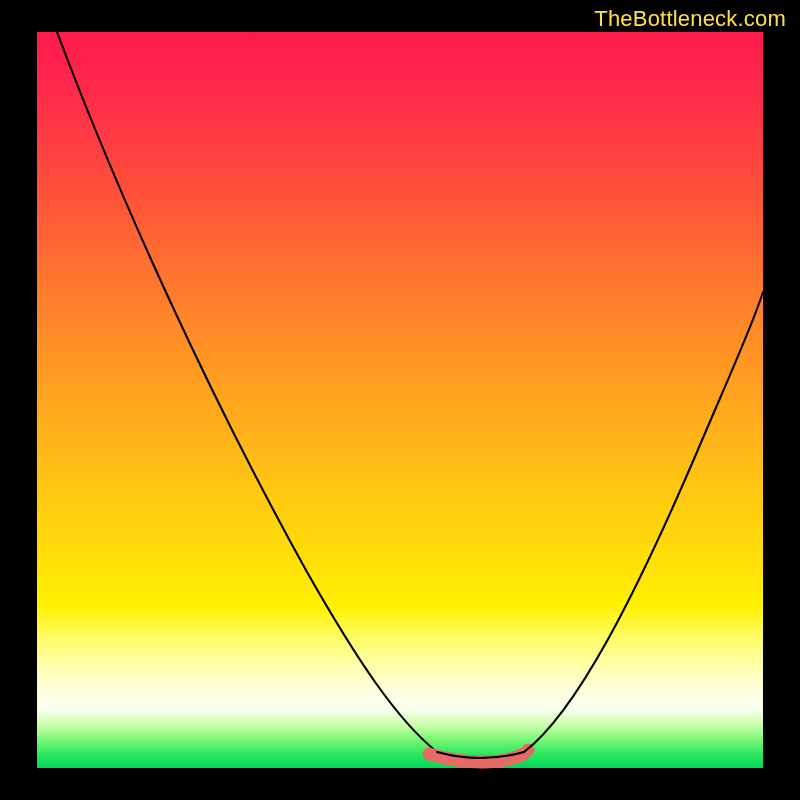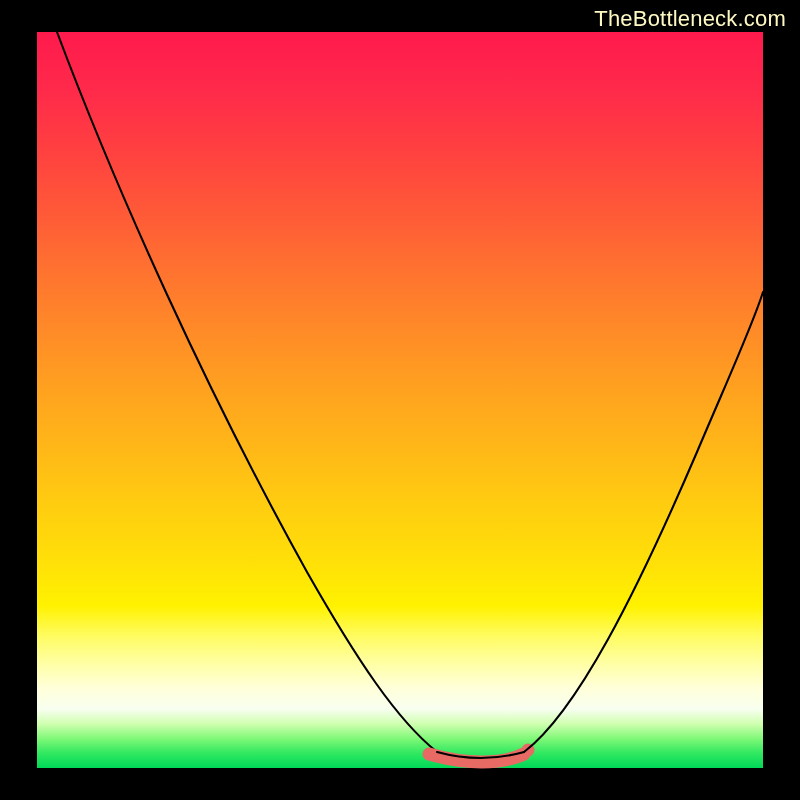--- a/index.html
+++ b/index.html
@@ -46,21 +46,21 @@
       #00d858 100%
     );
   }
   .watermark {
     position: absolute;
     top: 6px;
     right: 14px;
     font-family: Arial, Helvetica, sans-serif;
     font-size: 22px;
     font-weight: 500;
-    color: #fef9c3;
+    color: #fde047;
     letter-spacing: 0.2px;
   }
   svg.curves {
     position: absolute;
     left: 0;
     top: 0;
     width: 726px;
     height: 736px;
     overflow: visible;
   }

